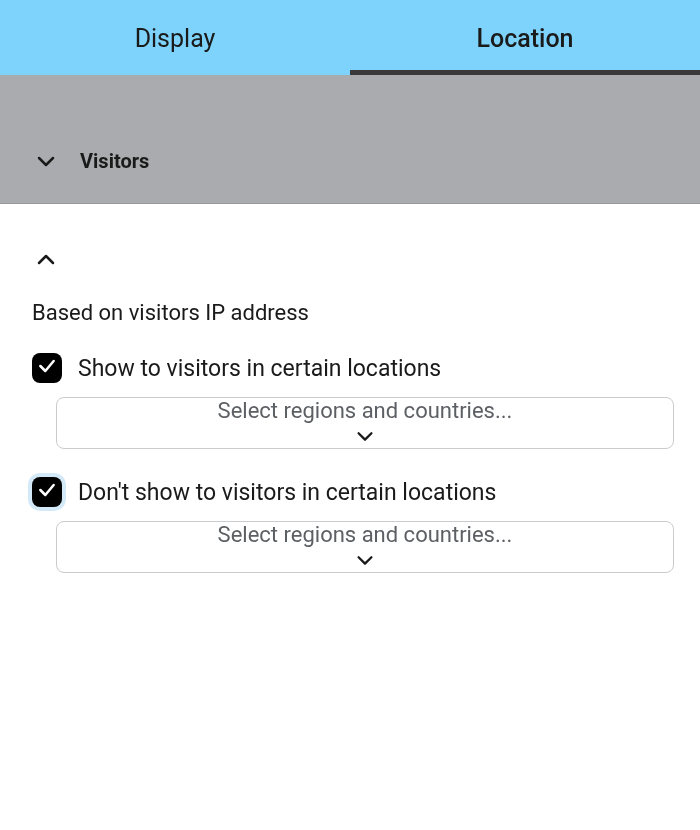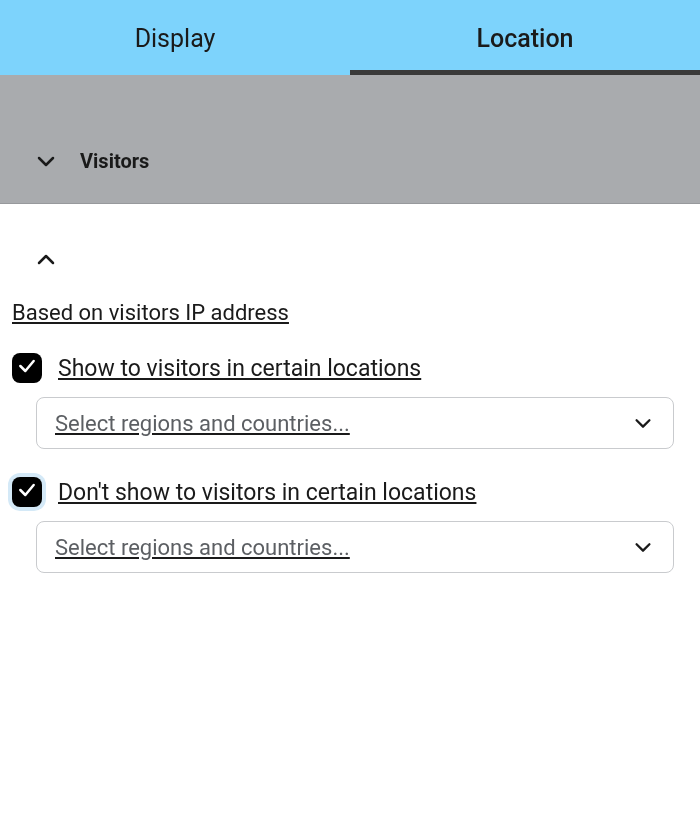--- a/index.html
+++ b/index.html
@@ -69,22 +69,21 @@
     padding: 0;
   }
   .location-head {
     display: flex;
     align-items: center;
     gap: 22px;
     padding: 44px 34px 14px 34px;
     cursor: pointer;
   }
   .location-body {
-    padding: 14px 26px 0 12px;
-    text-decoration: underline;
+    padding: 14px 26px 0 32px;
   }
   .subtext {
     font-size: 22px;
     color: #1a1a1a;
     margin-bottom: 28px;
   }
 
   .opt-block { margin-bottom: 28px; }
   .opt-row {
     display: flex;
@@ -119,20 +118,21 @@
     max-width: 100%;
     height: 52px;
     border: 1px solid #c9cbce;
     border-radius: 8px;
     background: #fff;
     display: flex;
     align-items: center;
     justify-content: space-between;
     padding: 0 18px;
     cursor: pointer;
+    flex-direction: column;
   }
   .select-placeholder {
     font-size: 22px;
     color: #5c5f63;
   }
 
   
   .chev {
     width: 24px; height: 24px;
     display: inline-flex;

